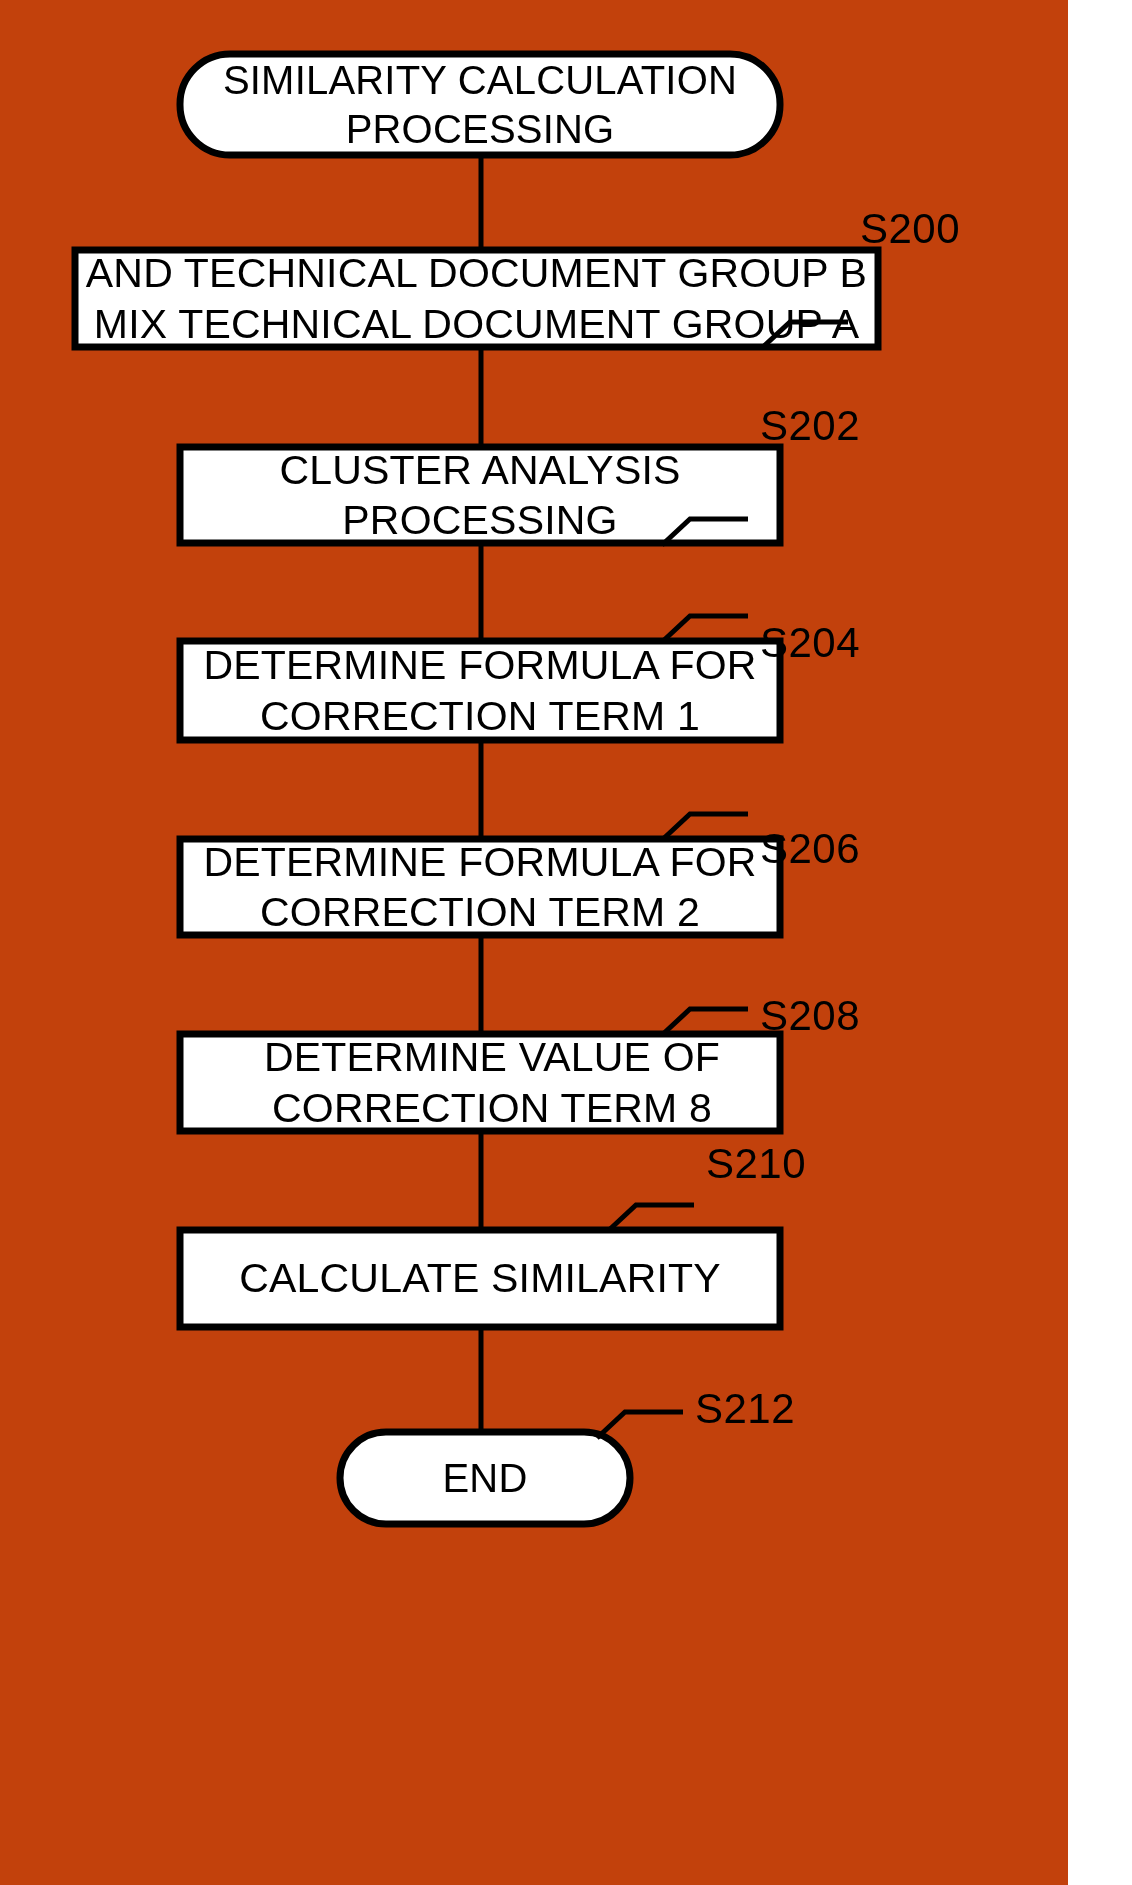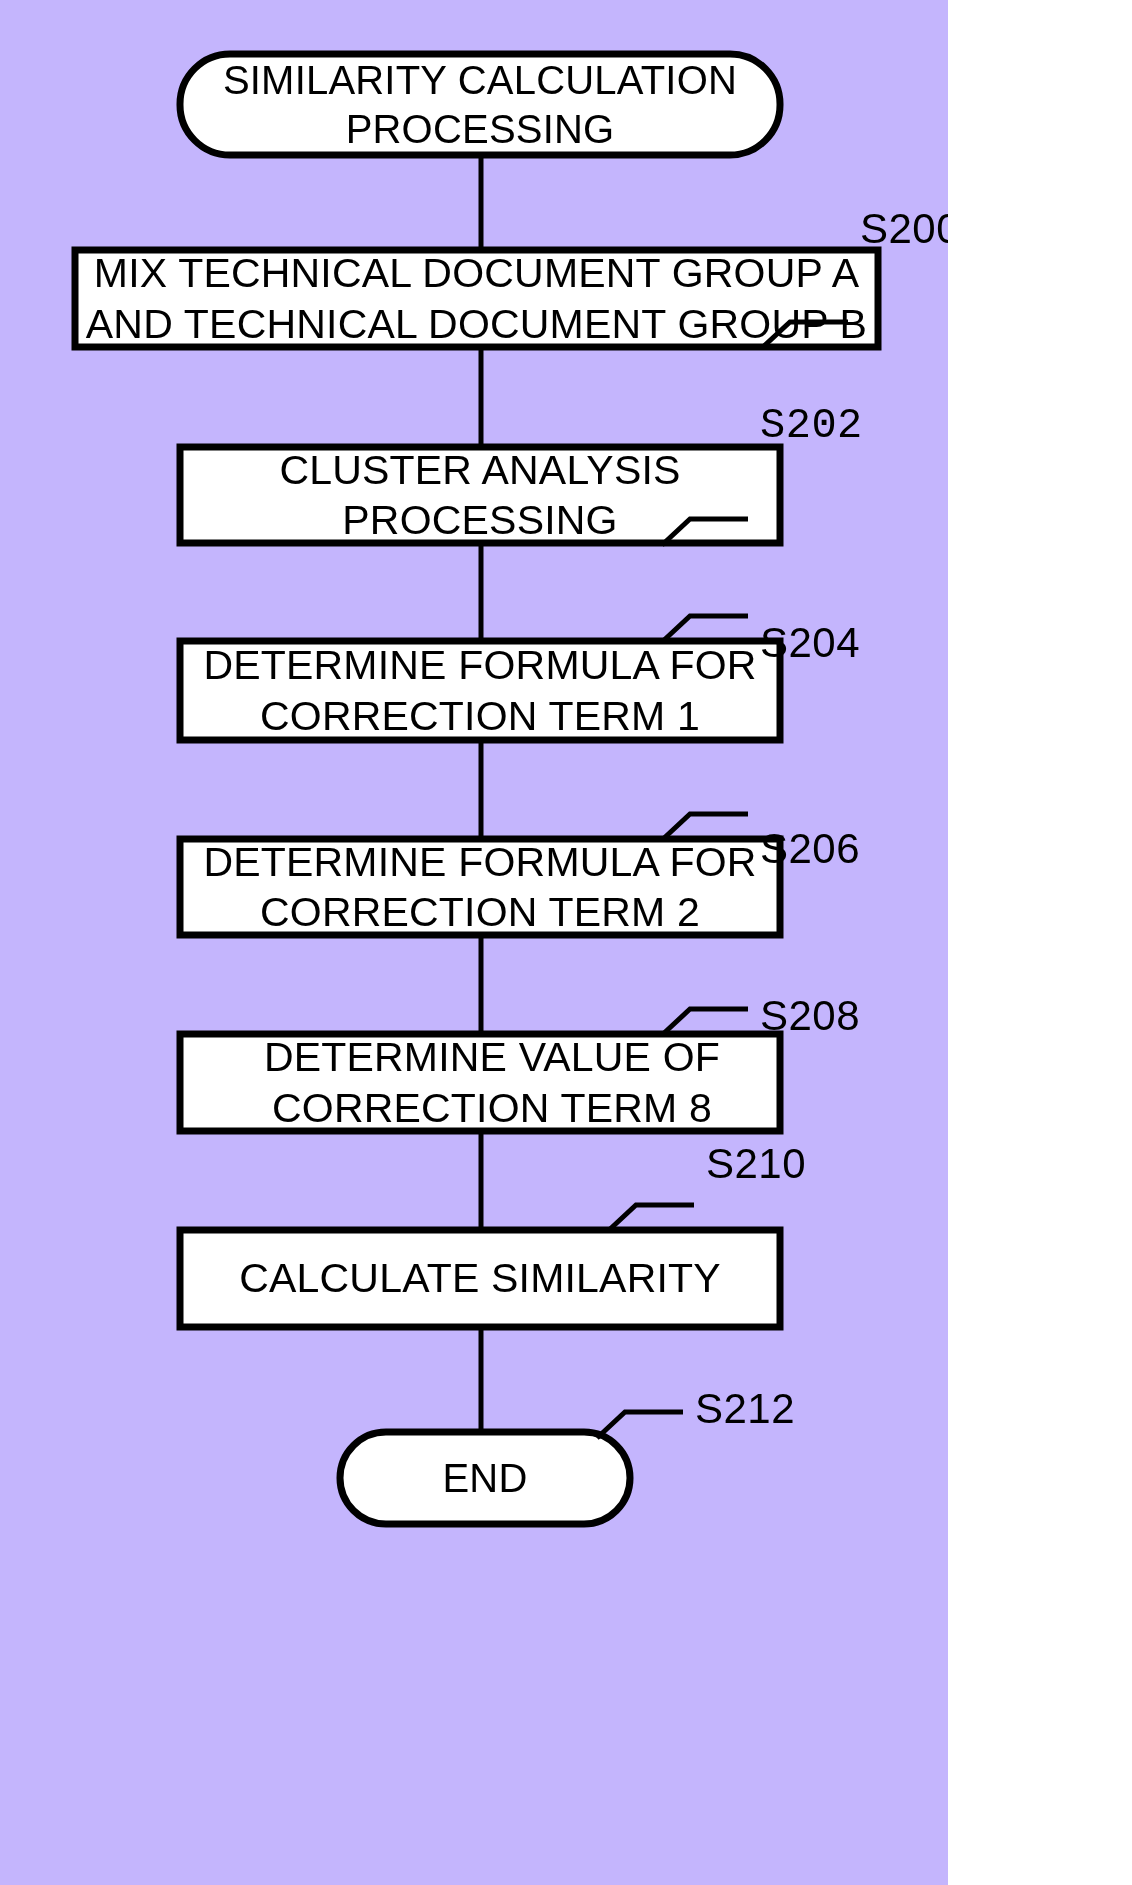--- a/index.html
+++ b/index.html
@@ -2,23 +2,23 @@
 <html><head>
 <meta charset="utf-8">
 <style>
   html, body {
     margin: 0;
     padding: 0;
     background: #ffffff;
   }
   #canvas {
     position: relative;
-    width: 948px;
+    width: 1068px;
     height: 1885px;
-    background: #c4b5fd;
+    background: #c2410c;
     font-family: "Liberation Sans", sans-serif;
     overflow: hidden;
   }
   #flow-svg {
     position: absolute;
     left: 0;
     top: 0;
     width: 1132px;
     height: 1885px;
   }
@@ -90,22 +90,22 @@
     <rect x="340" y="1432" width="290" height="92" rx="46" ry="46" fill="#ffffff" stroke="#000000" stroke-width="7"></rect>
     <polyline points="597,1438 625,1412 683,1412" fill="none" stroke="#000000" stroke-width="5"></polyline>
   </svg>
 
   <div class="node-text terminal-text" style="left:180px; top:54px; width:600px; height:101px;">
     <span>SIMILARITY CALCULATION</span>
     <span>PROCESSING</span>
   </div>
 
   <div class="node-text wide-text" style="left:75px; top:250px; width:803px; height:97px;">
+    <span>AND TECHNICAL DOCUMENT GROUP B</span>
     <span>MIX TECHNICAL DOCUMENT GROUP A</span>
-    <span>AND TECHNICAL DOCUMENT GROUP B</span>
   </div>
 
   <div class="node-text process-text" style="left:180px; top:447px; width:600px; height:96px;">
     <span>CLUSTER ANALYSIS</span>
     <span>PROCESSING</span>
   </div>
 
   <div class="node-text process-text" style="left:180px; top:641px; width:600px; height:99px;">
     <span>DETERMINE FORMULA FOR</span>
     <span>CORRECTION TERM 1</span>
@@ -124,21 +124,21 @@
   <div class="node-text process-text" style="left:180px; top:1230px; width:600px; height:97px;">
     <span>CALCULATE SIMILARITY</span>
   </div>
 
   <div class="node-text terminal-text" style="left:340px; top:1432px; width:290px; height:92px;">
     <span>END</span>
   </div>
 
   <div class="step-label" style="left:860px; top:205px;">S200</div>
 
-  <div class="step-label" style="left:760px; top:402px;font-family:Liberation Mono, monospace;">S202</div>
+  <div class="step-label" style="left:760px; top:402px;">S202</div>
 
   <div class="step-label" style="left:760px; top:599px;margin-top:20px;">S204</div>
 
   <div class="step-label" style="left:760px; top:825px;">S206</div>
 
   <div class="step-label" style="left:760px; top:992px;">S208</div>
 
   <div class="step-label" style="left:706px; top:1140px;text-align:right;">S210</div>
 
   <div class="step-label" style="left:695px; top:1385px;">S212</div>

